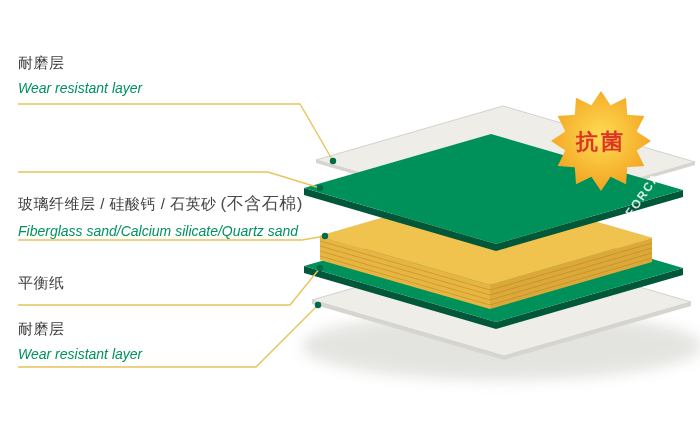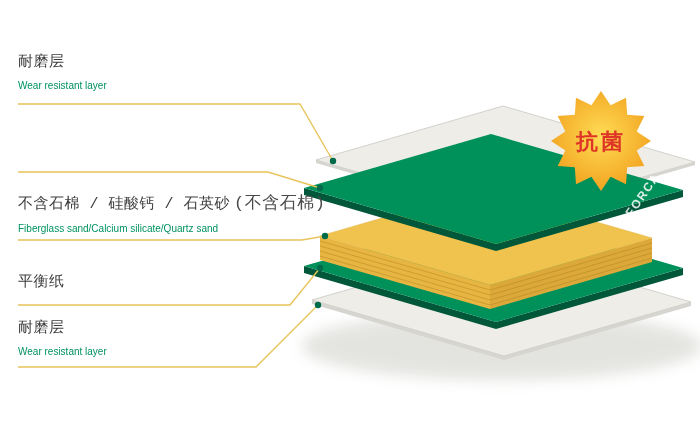--- a/index.html
+++ b/index.html
@@ -3,23 +3,23 @@
 <meta charset="utf-8">
 <style>
   html,body { margin:0; padding:0; background:#ffffff; }
   .page {
     position:relative; width:700px; height:438px; background:#ffffff;
     overflow:hidden; font-family:"Liberation Sans","DejaVu Sans",sans-serif;
   }
   svg.diagram { position:absolute; left:0; top:0; }
   .labels { position:absolute; left:0; top:0; width:100%; height:100%; z-index:2; pointer-events:none; }
   .label { position:absolute; left:18px; }
-  .cn { font-size:15px; color:#3c3c3c; letter-spacing:0.5px; line-height:1.4; white-space:nowrap;font-family:Liberation Mono, monospace; }
+  .cn { font-size:15px; color:#3c3c3c; letter-spacing:0.5px; line-height:1.4; white-space:nowrap; }
   .cn-note { font-size:17px; color:#4a4a4a; margin-left:4px; }
-  .en { font-size:10px; color:#00925e; margin-top:6px; line-height:1.3; white-space:nowrap; }
+  .en { font-size:14px; color:#00925e; margin-top:6px; line-height:1.3; white-space:nowrap;font-style:italic; }
   svg text { font-family:"Liberation Sans","DejaVu Sans",sans-serif; }
 </style>
 </head>
 <body>
 
 <div class="page">
 
   <svg class="diagram" width="700" height="438" viewBox="0 0 700 438">
     <defs>
       <radialGradient id="badgeGrad" cx="50%" cy="45%" r="60%">
@@ -96,21 +96,21 @@
   <div class="labels">
 
     <div class="label" style="top:52px">
       <div class="cn">耐磨层</div>
       <div class="en">Wear resistant layer</div>
     </div>
 
 
     <div class="label" style="top:192px">
       <div class="cn">
-        <span>不含石棉 / 硅酸钙 / 石英砂</span><span class="cn-note">(不含石棉)</span>
+        <span>玻璃纤维层 / 硅酸钙 / 石英砂</span><span class="cn-note">(不含石棉)</span>
       </div>
       <div class="en">Fiberglass sand/Calcium silicate/Quartz sand</div>
     </div>
 
     <div class="label" style="top:272px">
       <div class="cn">平衡纸</div>
     </div>
 
     <div class="label" style="top:318px">
       <div class="cn">耐磨层</div>

